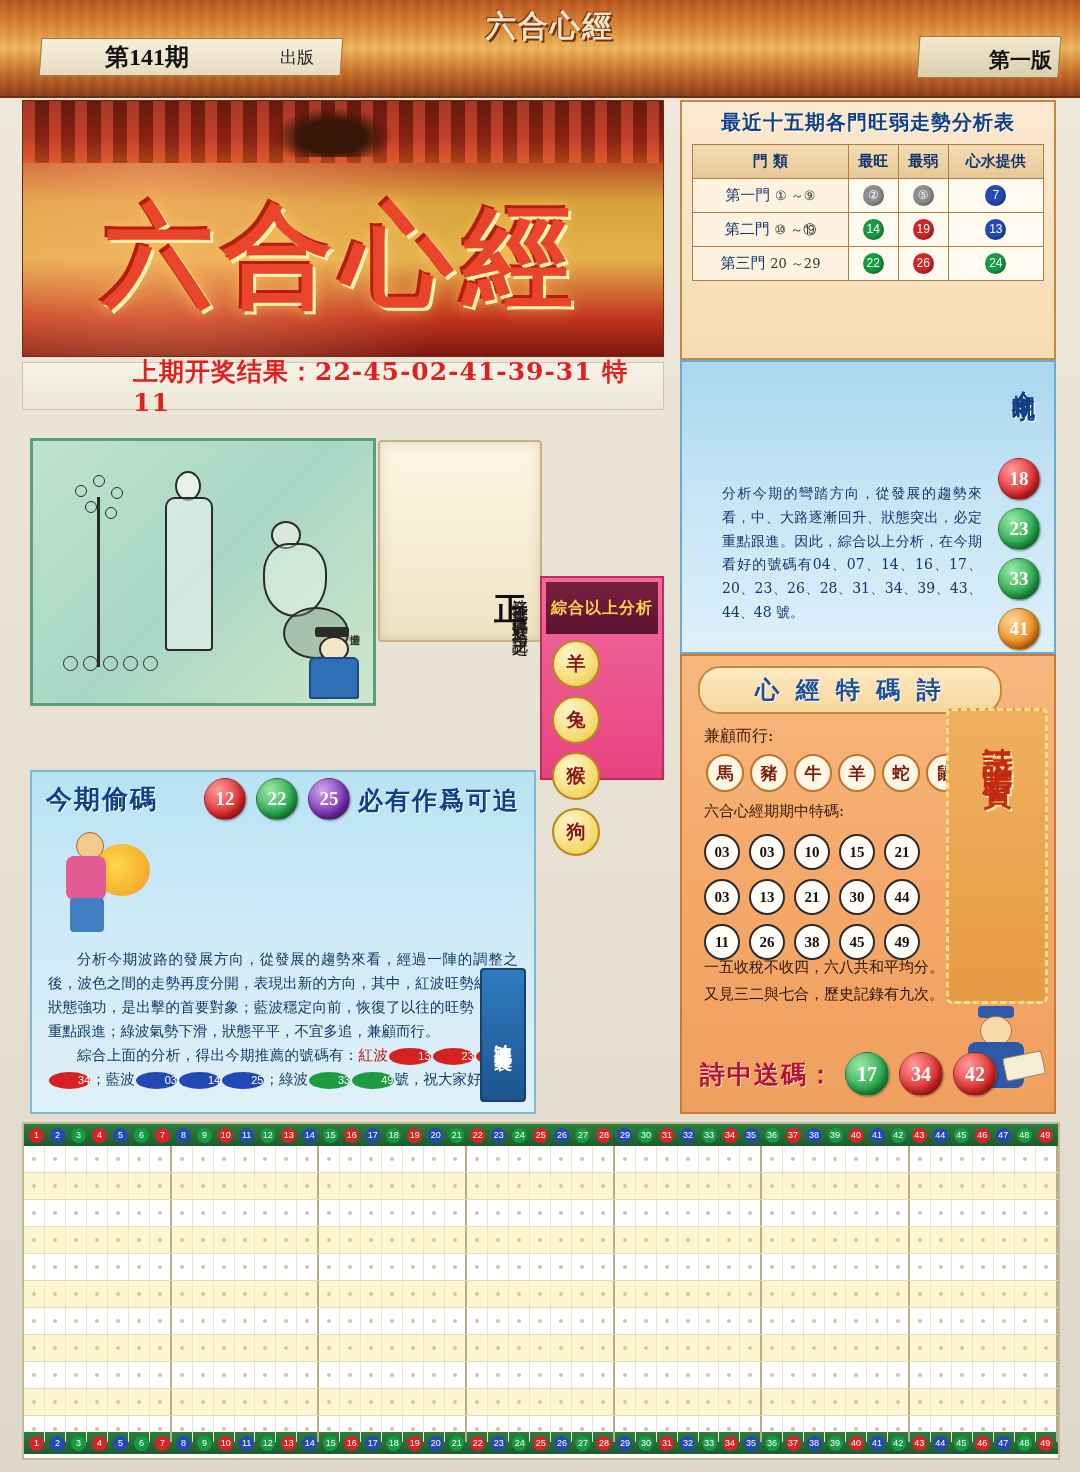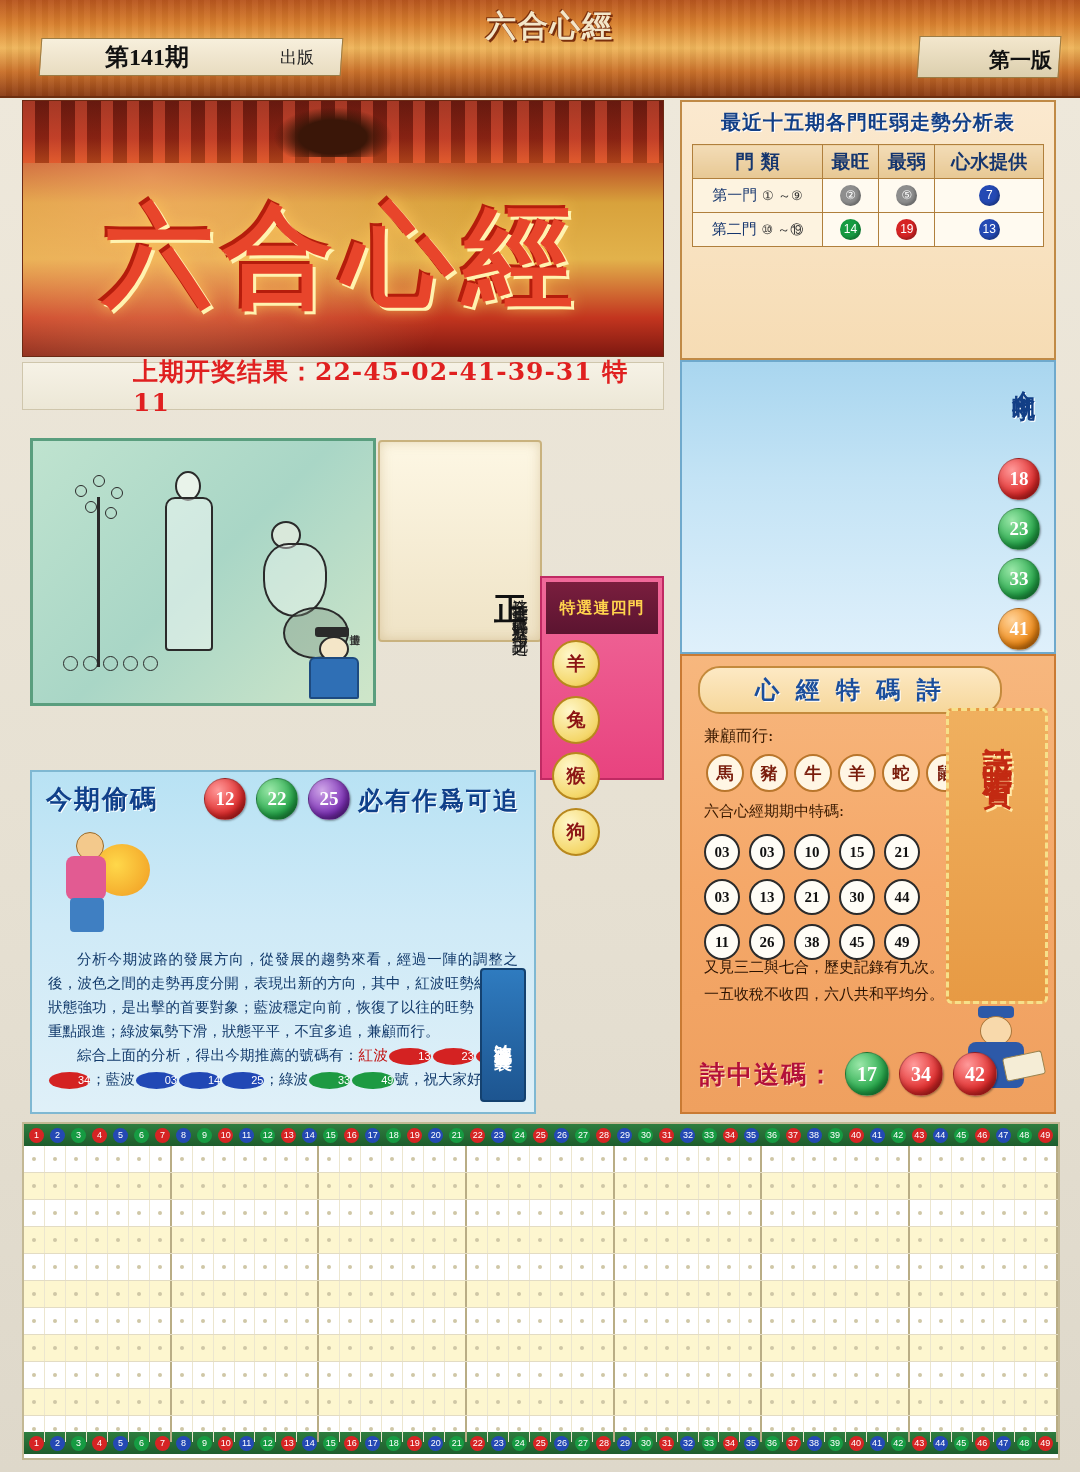--- a/index.html
+++ b/index.html
@@ -207,21 +207,21 @@
     border:2px solid #c08a46;
   }
   .trend-title{
     text-align:center;font-family:"DejaVu Serif",serif;font-weight:bold;
     font-size:20px;color:#123f86;padding-top:7px;letter-spacing:1px;
     text-shadow:1px 1px 0 #fff;
   }
   table.tt{width:352px;margin:8px auto 0;border-collapse:collapse;
     font-family:"DejaVu Serif","Liberation Serif",serif;font-size:14px;}
   table.tt th,table.tt td{border:1px solid #b07f3c;text-align:center;height:31px;}
-  table.tt th{background:linear-gradient(180deg,#f3dcb6,#e7c894);color:#14356e;font-size:19px;}
+  table.tt th{background:linear-gradient(180deg,#f3dcb6,#e7c894);color:#14356e;font-size:15px;}
   table.tt td.lbl{background:#fdf3e0;color:#14356e;font-size:15px;white-space:nowrap;}
   table.tt td{background:#fffaf0;}
   .cc{
     display:inline-block;width:21px;height:21px;line-height:21px;border-radius:50%;
     color:#fff;font-size:12px;font-family:"Liberation Sans",sans-serif;text-align:center;
     box-shadow:inset -2px -2px 3px rgba(0,0,0,.25);
   }
   .cc.red{background:#d62424;}
   .cc.blue{background:#2449b4;}
   .cc.green{background:#169b42;}
@@ -387,21 +387,21 @@
   <div class="scroll">
     <div class="scroll-txt">
       <span>字記之日</span>
       <span>正碼好取八五尾</span>
       <span>选择三七正满月</span>
     </div>
     <div class="scroll-big">正</div>
   </div>
 
   <div class="zodiac">
-    <div class="zodiac-head">特選連四門</div>
+    <div class="zodiac-head">綜合以上分析</div>
     <div class="zodiac-grid">
       <div class="z-cell">羊</div>
       <div class="z-cell">兔</div>
       <div class="z-cell">猴</div>
       <div class="z-cell">狗</div>
     </div>
   </div>
 
   <div class="hidden-code">
     <div class="hc-title">今期偷碼</div>
@@ -443,32 +443,39 @@
           <td><span class="cc gray">②</span></td>
           <td><span class="cc gray">⑤</span></td>
           <td><span class="cc blue">7</span></td>
         </tr>
         <tr>
           <td class="lbl"><span>第二門</span> <span class="rng">⑩ ～⑲</span></td>
           <td><span class="cc green">14</span></td>
           <td><span class="cc red">19</span></td>
           <td><span class="cc blue">13</span></td>
         </tr>
+        <tr>
+          <td class="lbl"><span>第三門</span> <span class="rng">20 ～29</span></td>
+          <td><span class="cc green">22</span></td>
+          <td><span class="cc red">26</span></td>
+          <td><span class="cc green">24</span></td>
+        </tr>
       </tbody>
     </table>
   </div>
 
   <div class="bluepanel">
     <div class="bp-vertical">今期吼</div>
     <div class="bp-balls">
       <div class="ball red">18</div>
       <div class="ball green">23</div>
       <div class="ball green">33</div>
       <div class="ball orange">41</div>
     </div>
+    <div class="bp-text">分析今期的彎踏方向，從發展的趨勢來看，中、大路逐漸回升、狀態突出，必定重點跟進。因此，綜合以上分析，在今期看好的號碼有04、07、14、16、17、20、23、26、28、31、34、39、43、44、48 號。</div>
   </div>
 
   <div class="poem">
     <div class="poem-head">心 經 特 碼 詩</div>
     <div class="poem-label">兼顧而行:</div>
     <div class="zodiac-row">
       <div class="zo">馬</div>
       <div class="zo">豬</div>
       <div class="zo">牛</div>
       <div class="zo">羊</div>
@@ -493,22 +500,22 @@
       </div>
       <div class="numrow">
         <div class="nb">11</div>
         <div class="nb">26</div>
         <div class="nb">38</div>
         <div class="nb">45</div>
         <div class="nb">49</div>
       </div>
     </div>
     <div class="poem-lines">
+      <div>一五收稅不收四，六八共和平均分。</div>
       <div>又見三二與七合，歷史記錄有九次。</div>
-      <div>一五收稅不收四，六八共和平均分。</div>
     </div>
     <div class="poem-side">
       <span>詩三千贈看賓</span>
     </div>
     <div class="poem-boy">
       <div class="pb-hat"></div>
       <div class="pb-head"></div>
       <div class="pb-body"></div>
       <div class="pb-scroll"></div>
     </div>

